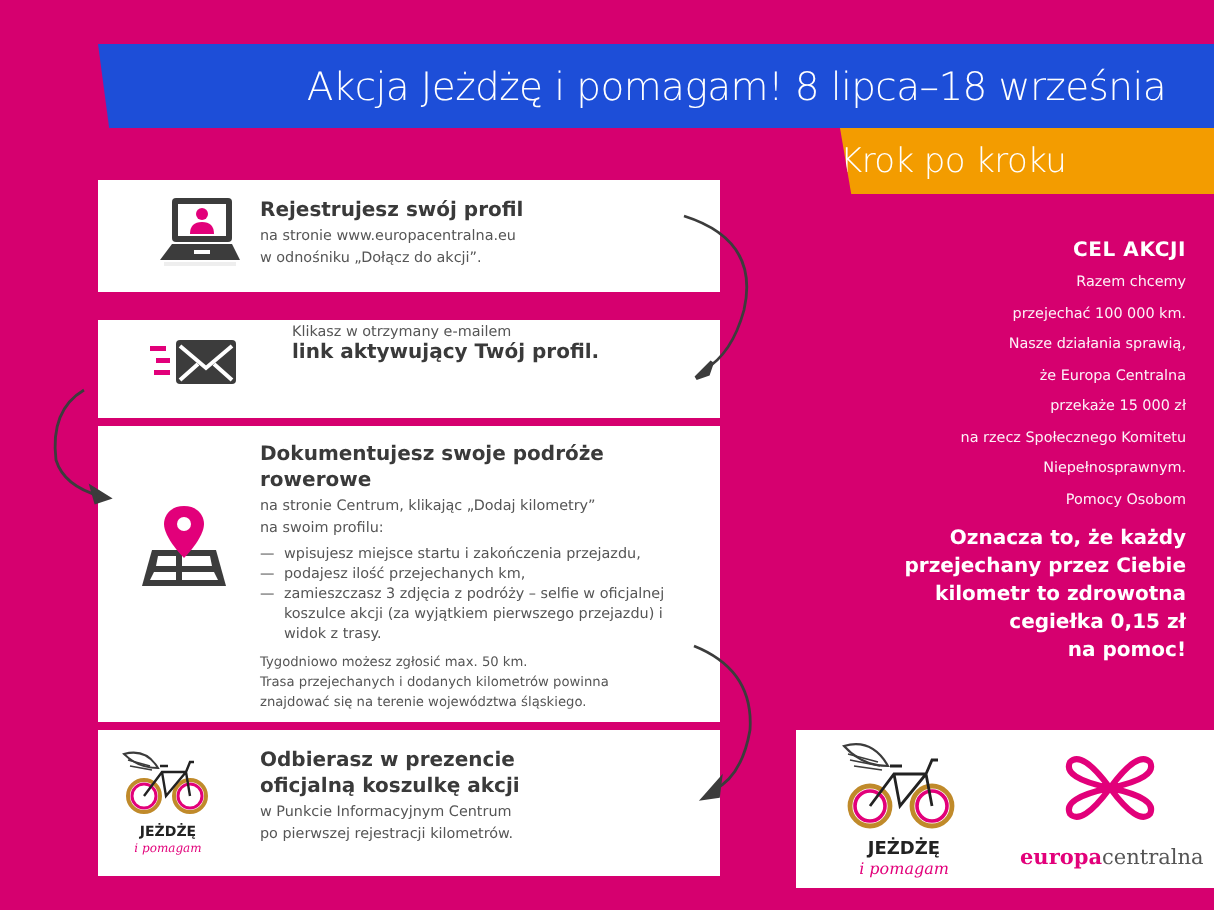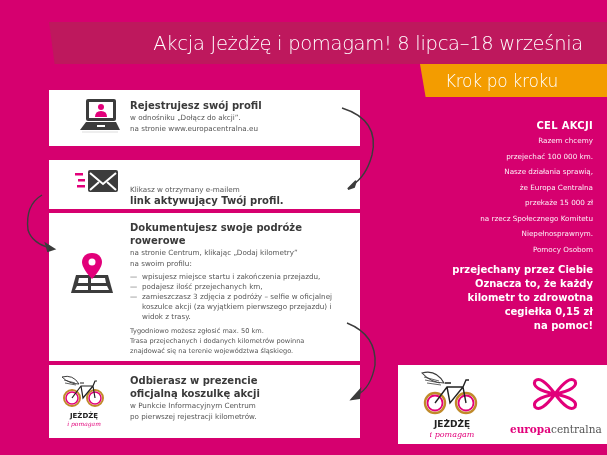--- a/index.html
+++ b/index.html
@@ -5,33 +5,33 @@
   * { box-sizing: border-box; margin: 0; padding: 0; }
   html, body { width: 607px; height: 455px; overflow: hidden; }
   body {
     background: #d6006f;
     font-family: "DejaVu Sans", sans-serif;
     position: relative;
     color: #3c3c3c;
   }
   .title-bar {
     position: absolute; left: 49px; top: 22px; width: 558px; height: 42px;
-    background: #be185d;
+    background: #1d4ed8;
     clip-path: polygon(0 0, 100% 0, 100% 100%, 1% 100%);
     color: #fff; font-size: 19.5px; font-weight: 300;
     display: flex; align-items: center; justify-content: flex-end;
     padding-right: 24px; letter-spacing: -0.3px;
     font-family: "DejaVu Sans", sans-serif;
   }
   .subtitle-bar {
     position: absolute; left: 420px; top: 64px; width: 187px; height: 33px;
     background: #f39c00;
     clip-path: polygon(0 0, 100% 0, 100% 100%, 3% 100%);
     color: #fff; font-size: 17px; font-weight: 300;
-    display: flex; align-items: center; justify-content: center;
+    display: flex; align-items: center; justify-content: flex-start;
     padding-right: 24px; letter-spacing: -0.3px;
   }
   .step {
     position: absolute; left: 49px; width: 311px; background: #fff;
   }
   .step .icon { position: absolute; }
   .step .txt { position: absolute; left: 81px; }
   .h { font-size: 10px; font-weight: bold; color: #3a3a3a; line-height: 13px; }
   .p { font-size: 7.2px; color: #555; line-height: 11px; }
   .hb { font-size: 10px; font-weight: bold; color: #3a3a3a; text-align: right; }
@@ -65,37 +65,37 @@
       <rect x="11" y="3" width="24" height="16" fill="#fff"></rect>
       <circle cx="23" cy="8" r="3" fill="#e2007a"></circle>
       <path d="M17 18 Q17 12 23 12 Q29 12 29 18 Z" fill="#e2007a"></path>
       <path d="M8 23 L38 23 L42 31 L2 31 Z" fill="#3c3c3c"></path>
       <rect x="19" y="26" width="8" height="2" fill="#fff"></rect>
       <path d="M4 33 L40 33" stroke="#eee" stroke-width="2"></path>
     </svg>
   </div>
   <div class="txt" style="top:9px;">
     <div class="h">Rejestrujesz swój profil</div>
+    <div class="p">na stronie www.europacentralna.eu</div>
     <div class="p">w odnośniku „Dołącz do akcji”.</div>
-    <div class="p">na stronie www.europacentralna.eu</div>
   </div>
 </div>
 
 <div class="step" style="top:160px;height:49px;">
   <div class="icon" style="left:26px;top:9px;">
     <svg width="46" height="28" viewBox="0 0 46 28">
       <rect x="0" y="4" width="8" height="2.5" fill="#e2007a"></rect>
       <rect x="3" y="10" width="7" height="2.5" fill="#e2007a"></rect>
       <rect x="2" y="16" width="8" height="2.5" fill="#e2007a"></rect>
       <rect x="13" y="1" width="30" height="22" rx="2" fill="#3c3c3c"></rect>
       <path d="M15 4 L28 15 L41 4" fill="none" stroke="#fff" stroke-width="2"></path>
       <path d="M15 21 L24 13 M41 21 L32 13" fill="none" stroke="#fff" stroke-width="2"></path>
     </svg>
   </div>
-  <div class="txt" style="top:24px;">
+  <div class="txt" style="top:0;margin-left:16px;">
     <div class="p">Klikasz w otrzymany e-mailem</div>
     <div class="hb">link aktywujący Twój profil.</div>
   </div>
 </div>
 
 <div class="step" style="top:213px;height:148px;">
   <div class="icon" style="left:21px;top:38px;">
     <svg width="44" height="46" viewBox="0 0 44 46">
       <path d="M6 24 L38 24 L43 42 L1 42 Z" fill="#3c3c3c"></path>
       <path d="M9 27 L18 27 L18 32 L8 32 Z M21 27 L35 27 L36 32 L21 32 Z M7 35 L18 35 L18 39 L5 39 Z M21 35 L37 35 L39 39 L21 39 Z" fill="#fff"></path>
@@ -161,22 +161,22 @@
   <div class="cl">przejechać 100 000 km.</div>
   <div class="cl">Nasze działania sprawią,</div>
   <div class="cl">że Europa Centralna</div>
   <div class="cl">przekaże 15 000 zł</div>
   <div class="cl">na rzecz Społecznego Komitetu</div>
   <div class="cl">Niepełnosprawnym.</div>
   <div class="cl">Pomocy Osobom</div>
 </div>
 
 <div class="oznacza">
+  <div>Oznacza to, że każdy</div>
   <div>przejechany przez Ciebie</div>
-  <div>Oznacza to, że każdy</div>
   <div>kilometr to zdrowotna</div>
   <div>cegiełka 0,15 zł</div>
   <div>na pomoc!</div>
 </div>
 
 <div class="logos">
   <svg style="position:absolute;left:20px;top:4px;" width="68" height="70" viewBox="0 0 68 70">
     <path d="M4 4 Q18 0 26 14 Q13 14 4 4 Z" fill="none" stroke="#3c3c3c" stroke-width="1.1"></path>
     <path d="M6 8 L21 12 M7 11 L22 14 M9 14 L23 16" stroke="#3c3c3c" stroke-width="0.8"></path>
     <circle cx="17" cy="34" r="10" fill="none" stroke="#c08a2a" stroke-width="2.4"></circle>

